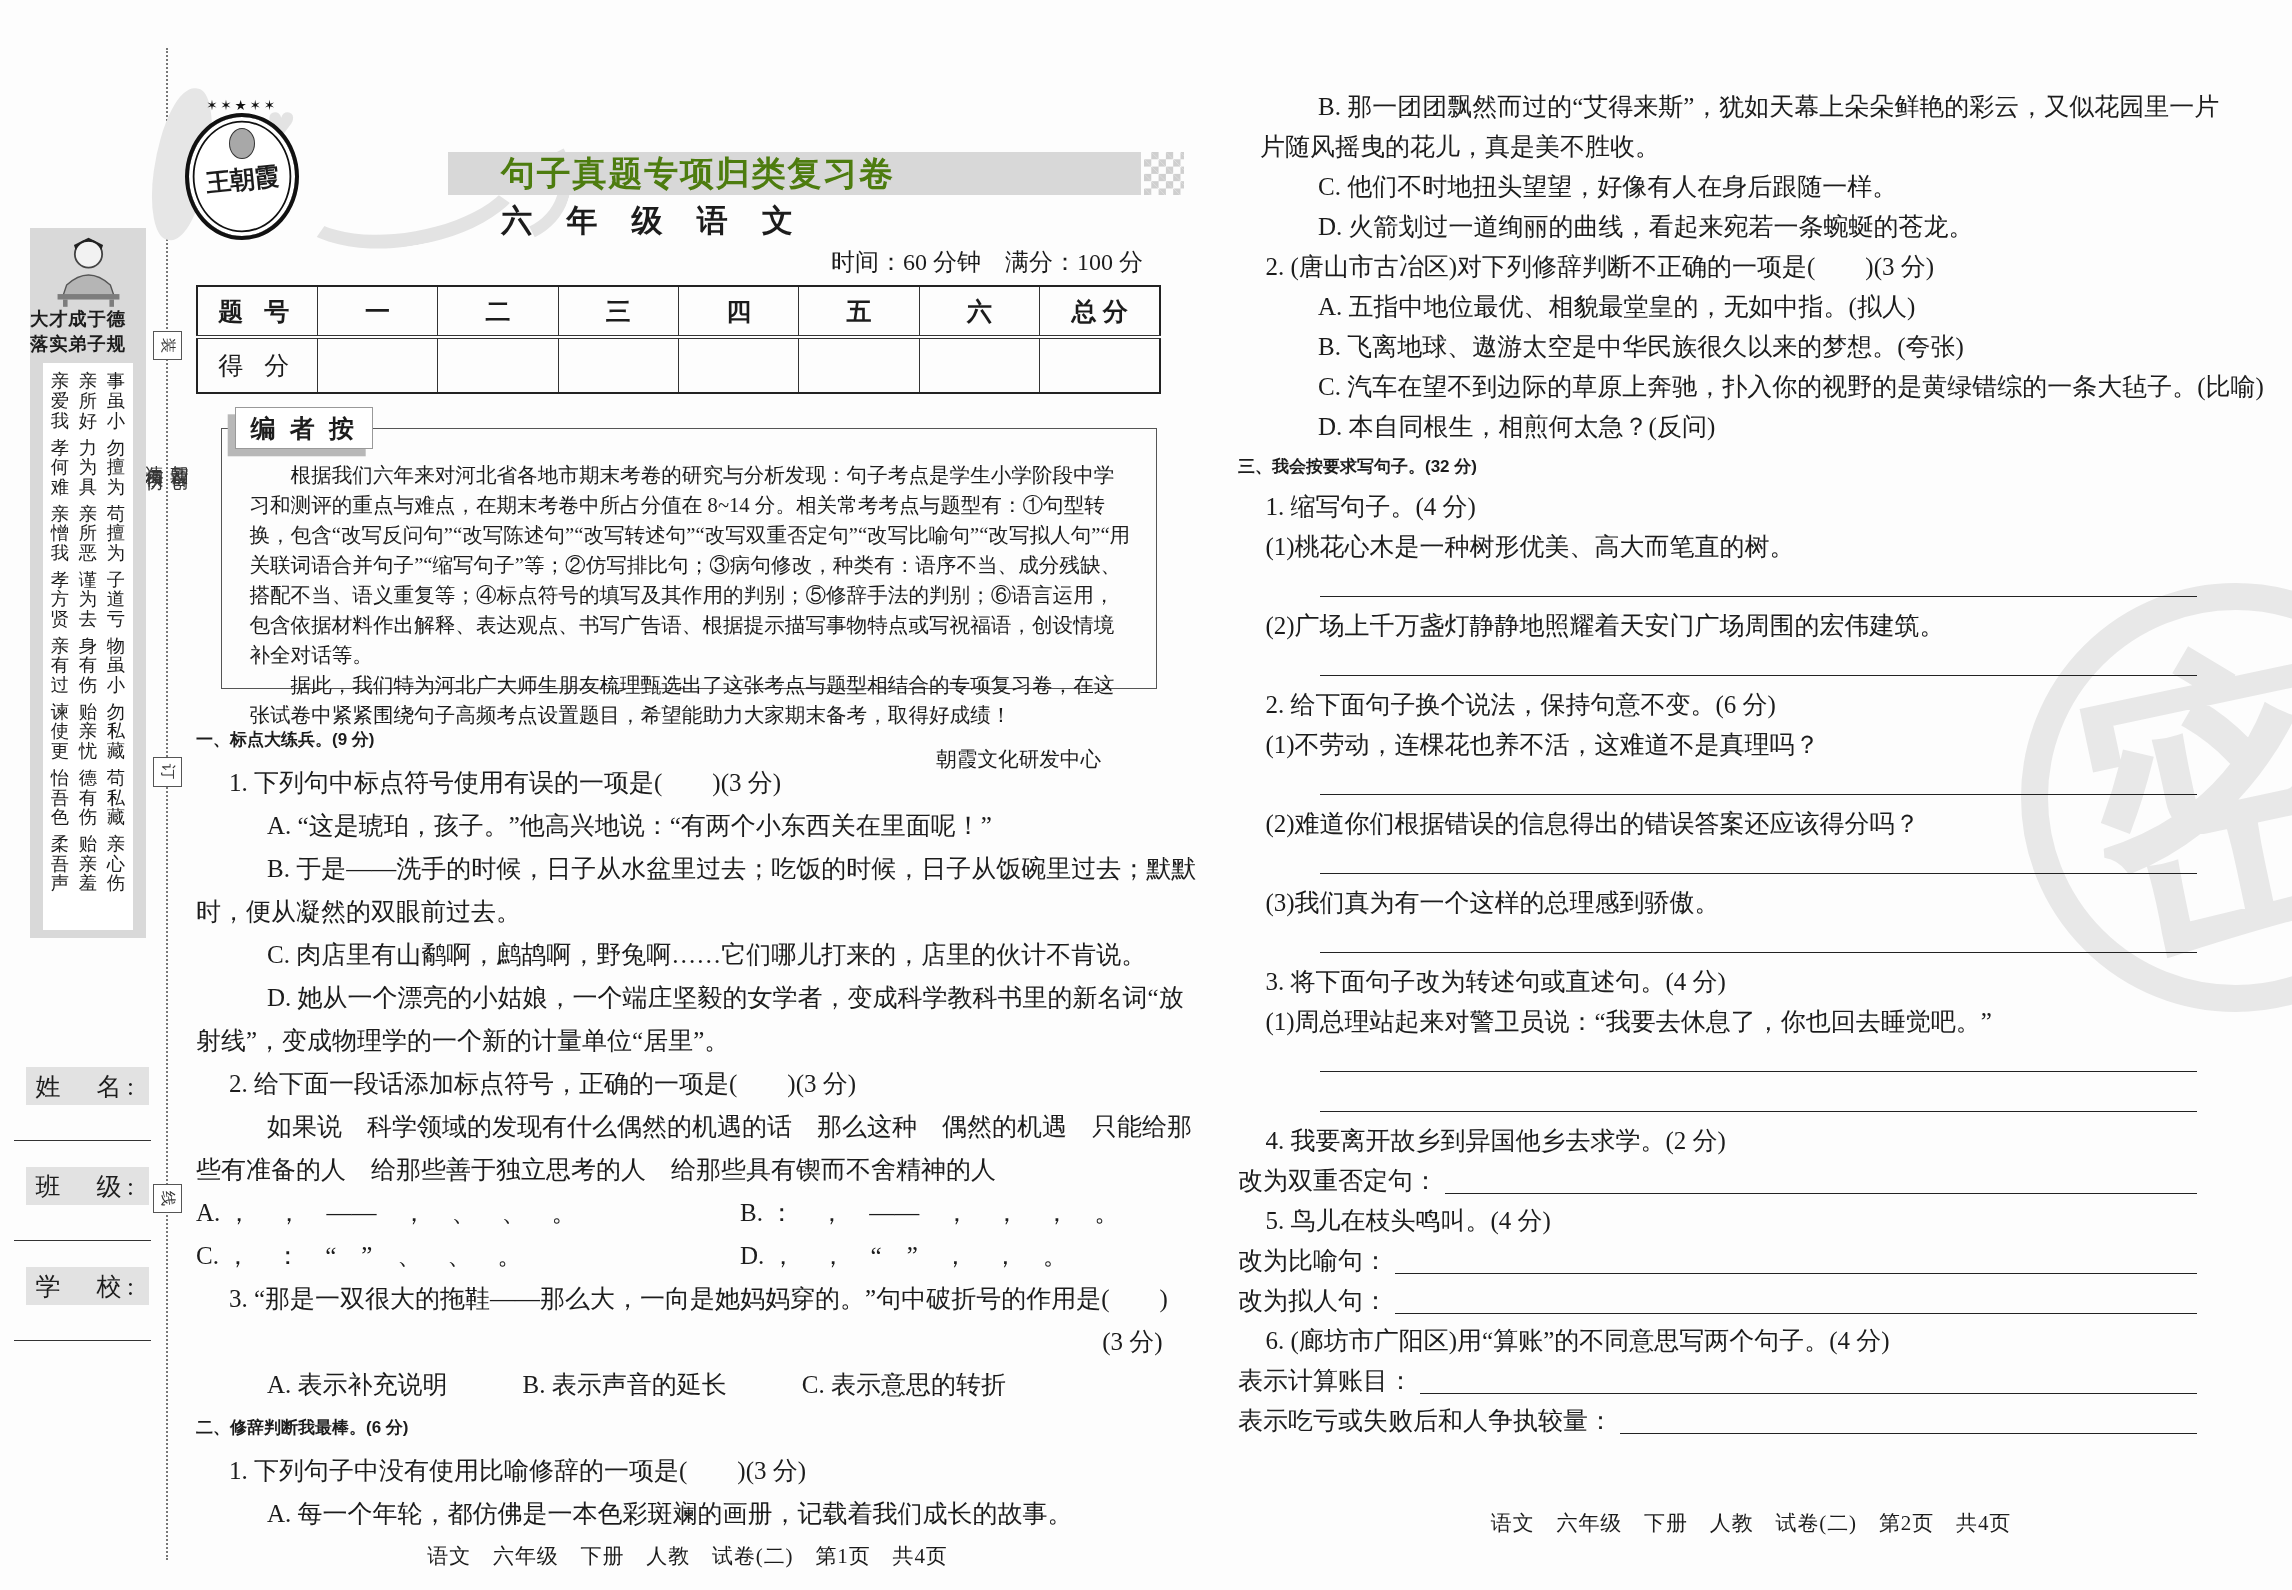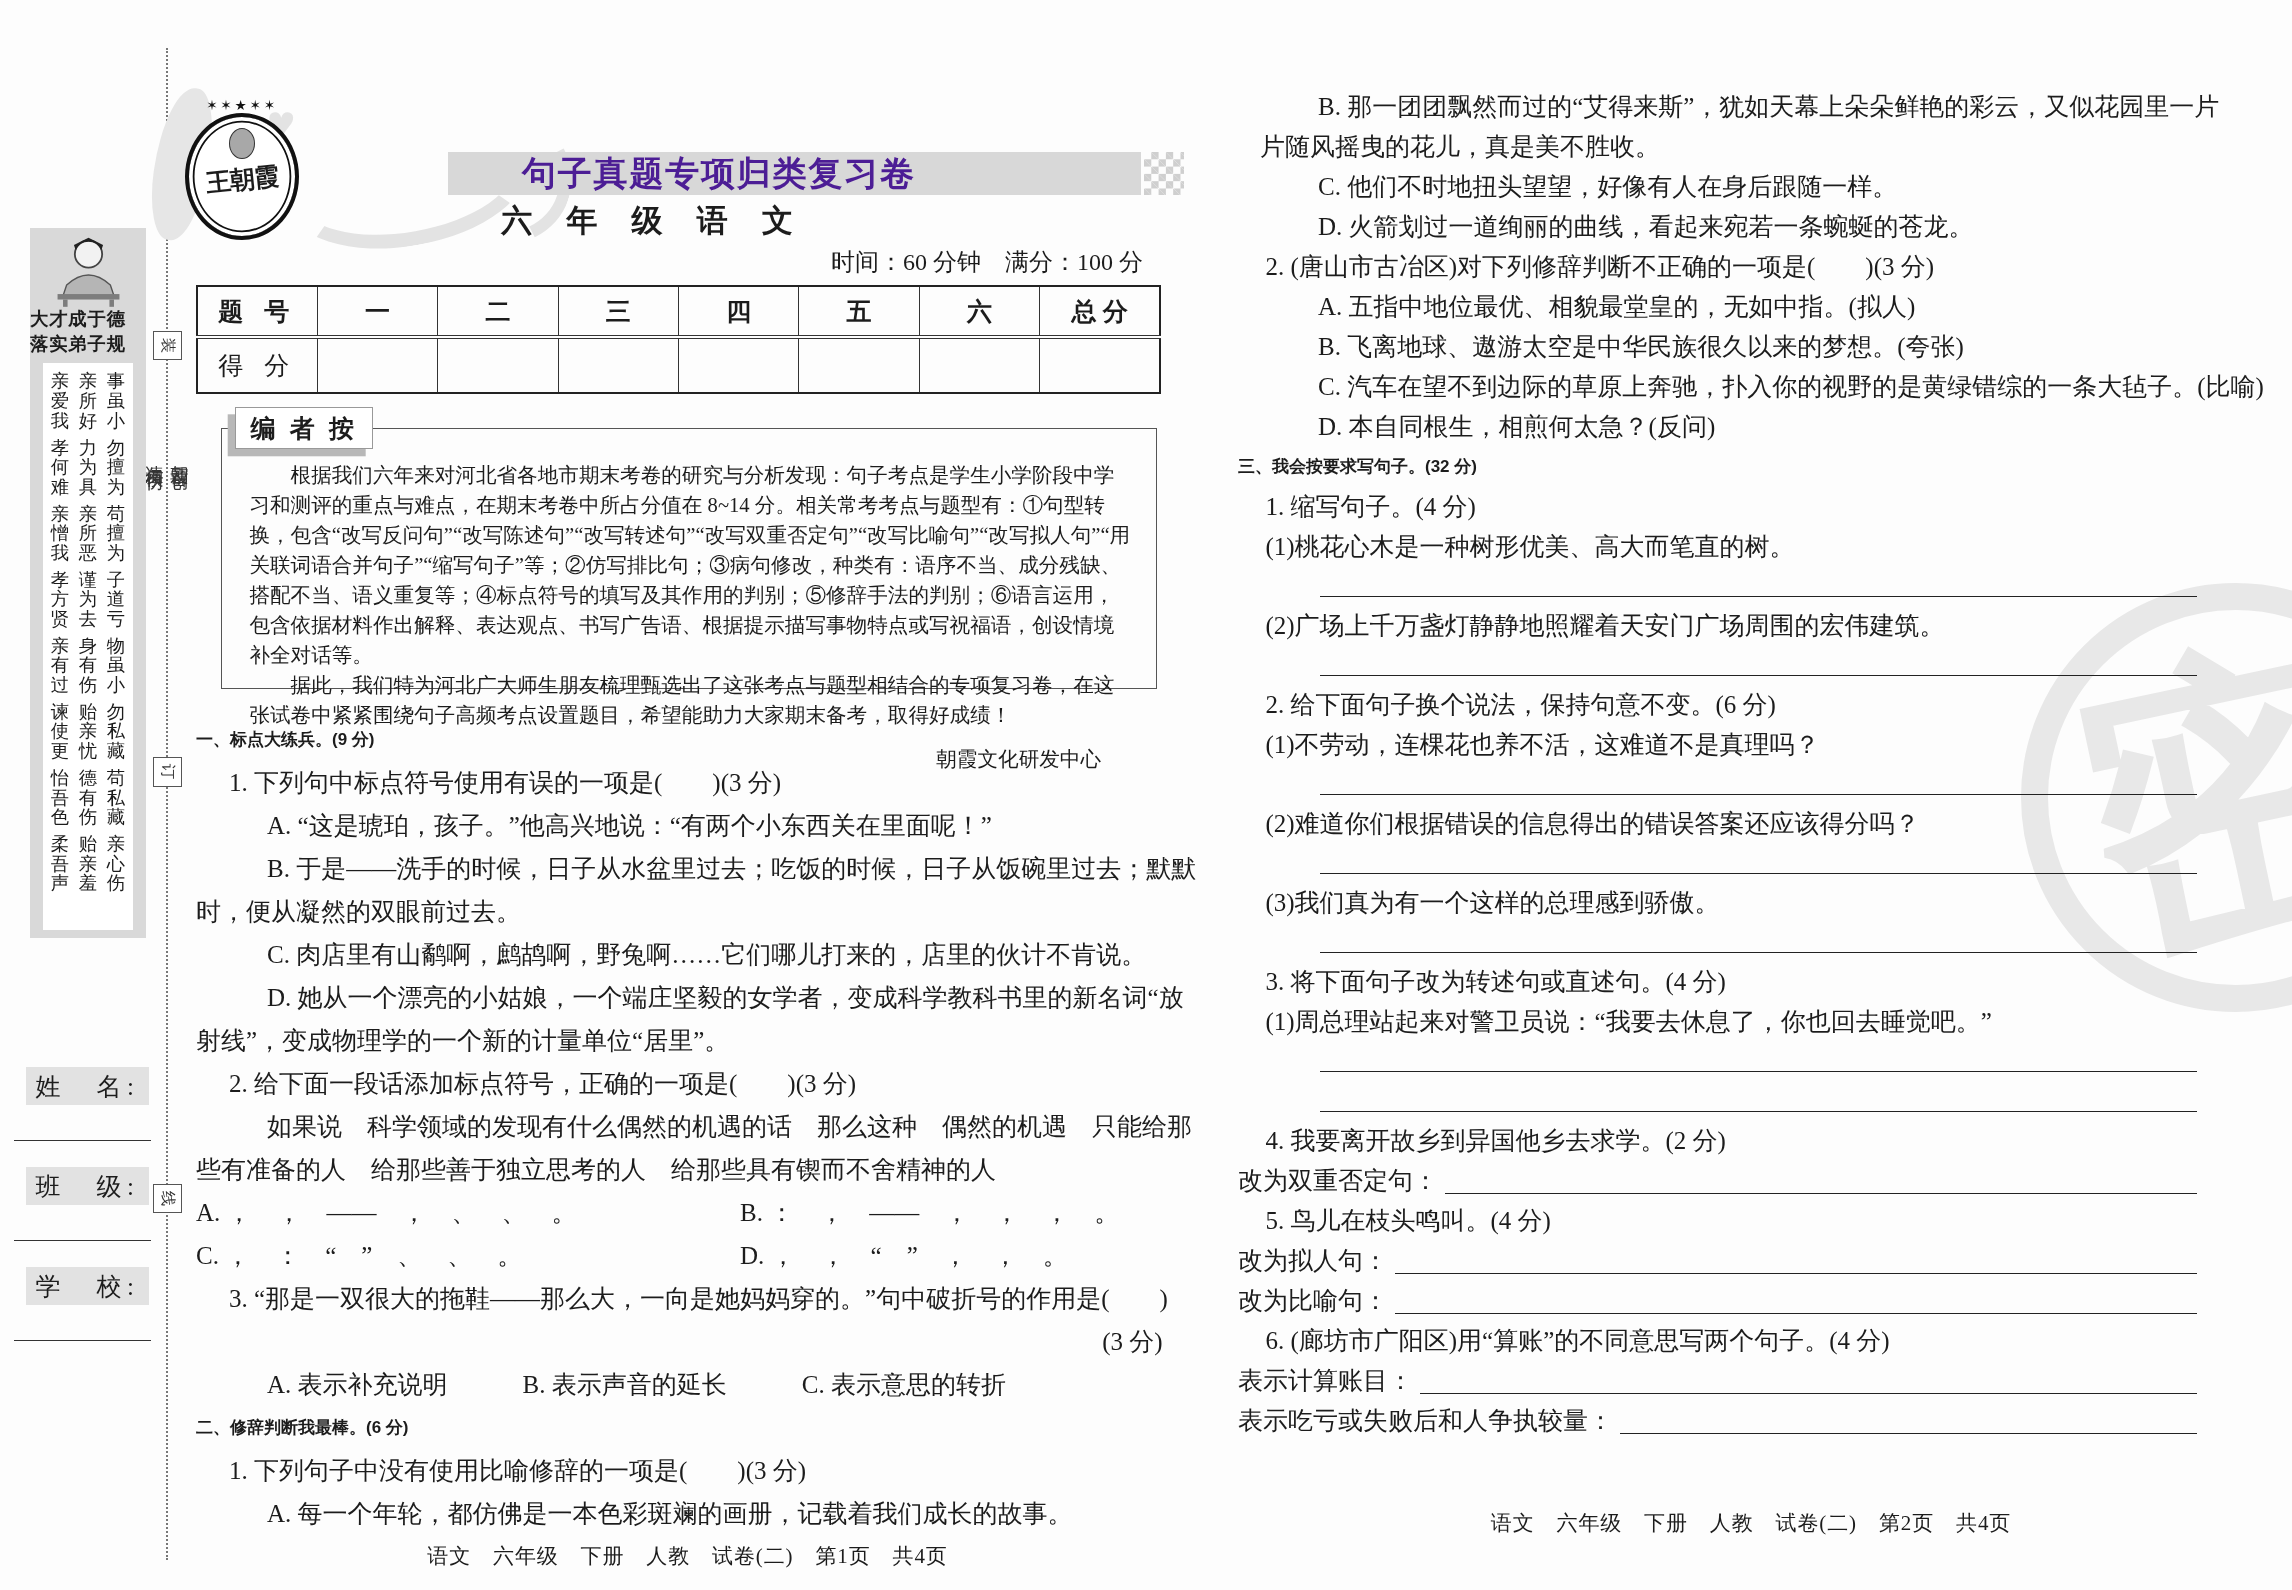--- a/index.html
+++ b/index.html
@@ -46,21 +46,21 @@
   .stamp-oval{position:absolute;top:11px;left:3.7px;width:106px;height:119px;border:4.6px solid #111;
     border-radius:50%;background:#fff;box-shadow:inset 0 0 0 3.7px #fff,inset 0 0 0 5.5px #111;
     display:flex;flex-direction:column;align-items:center;}
   .stamp-portrait{width:24px;height:29px;background:#a8a8a8;border:1.8px solid #333;border-radius:50%;
     margin-top:11px;}
   .stamp-name{font-weight:bold;font-size:25px;letter-spacing:-0.9px;transform:rotate(-6deg);margin-top:3.7px;}
 
   
   .banner{position:absolute;left:448px;top:152px;width:693px;height:43px;background:#d8d8d8;}
   .banner-title{font-family:"Liberation Sans","DejaVu Sans",sans-serif;font-weight:bold;
-    font-size:34px;line-height:43px;padding-left:74px;letter-spacing:1.8px;color:#4c1d95;}
+    font-size:34px;line-height:43px;padding-left:53px;letter-spacing:1.8px;color:#4d7c0f;}
   .checker{position:absolute;left:1144px;top:152px;width:40px;height:43px;
     background-image:linear-gradient(45deg,#cfcfcf 25%,transparent 25%,transparent 75%,#cfcfcf 75%),
       linear-gradient(45deg,#cfcfcf 25%,transparent 25%,transparent 75%,#cfcfcf 75%);
     background-size:14.6px 14.6px;background-position:0 0,7.3px 7.3px;}
   .subtitle{position:absolute;left:457px;top:200px;width:393px;text-align:center;
     font-family:"Liberation Sans","DejaVu Sans",sans-serif;font-weight:bold;font-size:31px;
     letter-spacing:12.8px;}
   .meta{position:absolute;left:768px;top:246px;width:375px;text-align:right;font-size:24px;}
 
   
@@ -289,27 +289,27 @@
       <div class="ln q">(1)周总理站起来对警卫员说：“我要去休息了，你也回去睡觉吧。”</div>
       <div class="ln rule"></div>
       <div class="ln rule"></div>
       <div class="ln q">4. 我要离开故乡到异国他乡去求学。(2 分)</div>
       <div class="ln lr">
         <span>改为双重否定句：</span>
         <span class="fill"></span>
       </div>
       <div class="ln q">5. 鸟儿在枝头鸣叫。(4 分)</div>
       <div class="ln lr">
+        <span>改为比喻句：</span>
+        <span class="fill"></span>
+      </div>
+      <div class="ln lr">
         <span>改为拟人句：</span>
         <span class="fill"></span>
       </div>
-      <div class="ln lr">
-        <span>改为比喻句：</span>
-        <span class="fill"></span>
-      </div>
       <div class="ln q">6. (廊坊市广阳区)用“算账”的不同意思写两个句子。(4 分)</div>
       <div class="ln lr">
         <span>表示计算账目：</span>
         <span class="fill"></span>
       </div>
       <div class="ln lr">
         <span>表示吃亏或失败后和人争执较量：</span>
         <span class="fill"></span>
       </div>
     </div>

